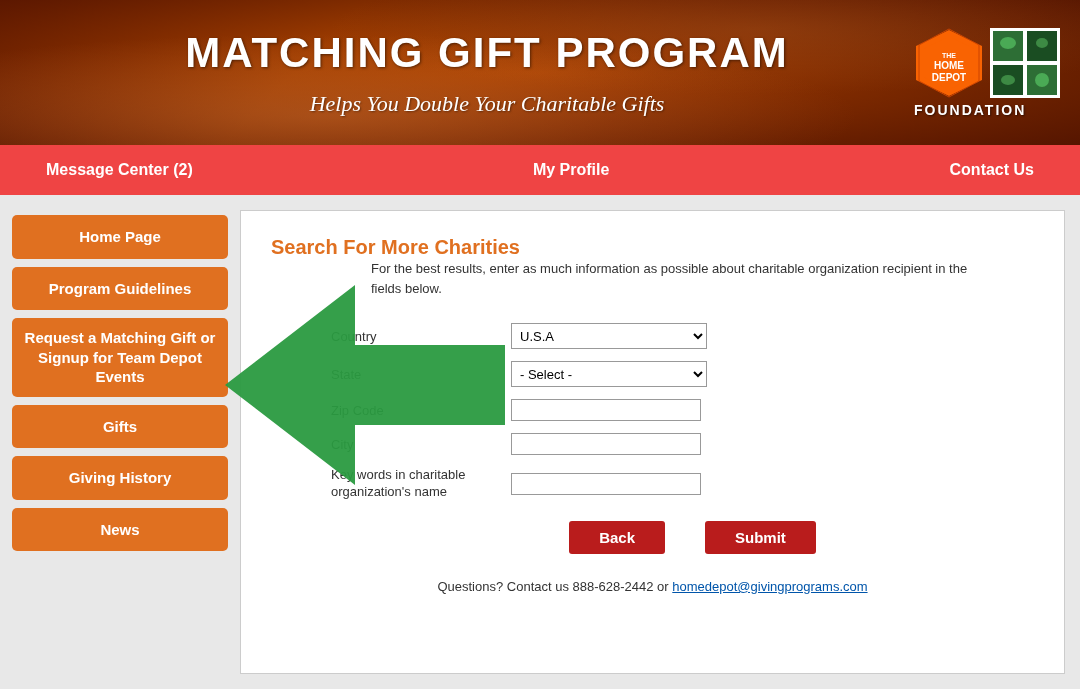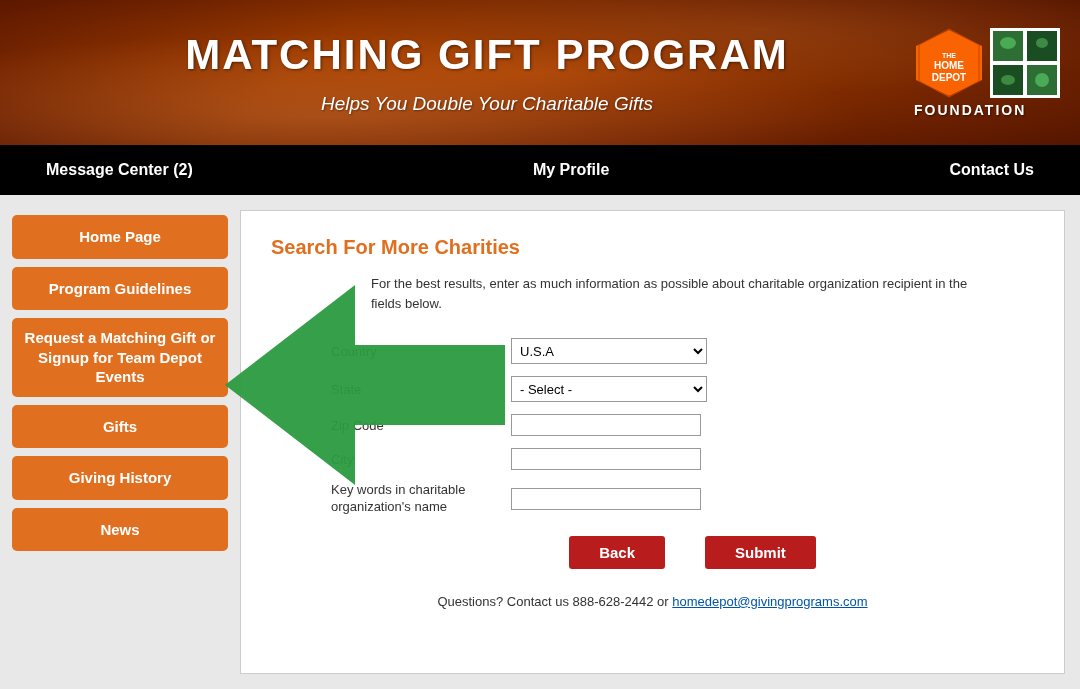--- a/index.html
+++ b/index.html
@@ -36,25 +36,26 @@
       padding-left: 60px;
     }
     .header-main-title {
       font-size: 42px;
       font-weight: bold;
       color: white;
       text-shadow: 1px 1px 3px rgba(0,0,0,0.5);
       letter-spacing: 2px;
     }
     .header-subtitle {
-      font-size: 19px;
+      font-size: 22px;
       color: white;
       font-style: italic;
       text-shadow: 1px 1px 2px rgba(0,0,0,0.4);
       margin-top: 14px;
+      font-family: Liberation Serif, serif;
     }
     .header-logo-block {
       position: relative;
       display: flex;
       flex-direction: column;
       align-items: flex-start;
       padding-right: 20px;
       gap: 4px;
     }
     .logo-row {
@@ -82,21 +83,21 @@
     
     .hd-logo-svg {
       width: 70px;
       height: 70px;
     }
 
     
     .nav-bar {
       width: 100%;
       height: 50px;
-      background: #000000;
+      background: #ef4444;
       display: flex;
       align-items: center;
       justify-content: space-between;
       padding: 0 30px;
     }
     .nav-item {
       color: white;
       font-weight: bold;
       font-size: 16px;
       cursor: pointer;
@@ -138,21 +139,20 @@
       flex: 1;
       background: white;
       margin: 15px 15px 15px 0;
       padding: 25px 30px;
       border: 1px solid #ccc;
     }
     .content-title {
       color: #E07020;
       font-size: 20px;
       font-weight: bold;
-      margin-bottom: 15px;
     }
     .content-desc {
       font-size: 13px;
       color: #333;
       margin-bottom: 25px;
       line-height: 1.5;
       max-width: 600px;
       margin-left: 100px;
     }
 

